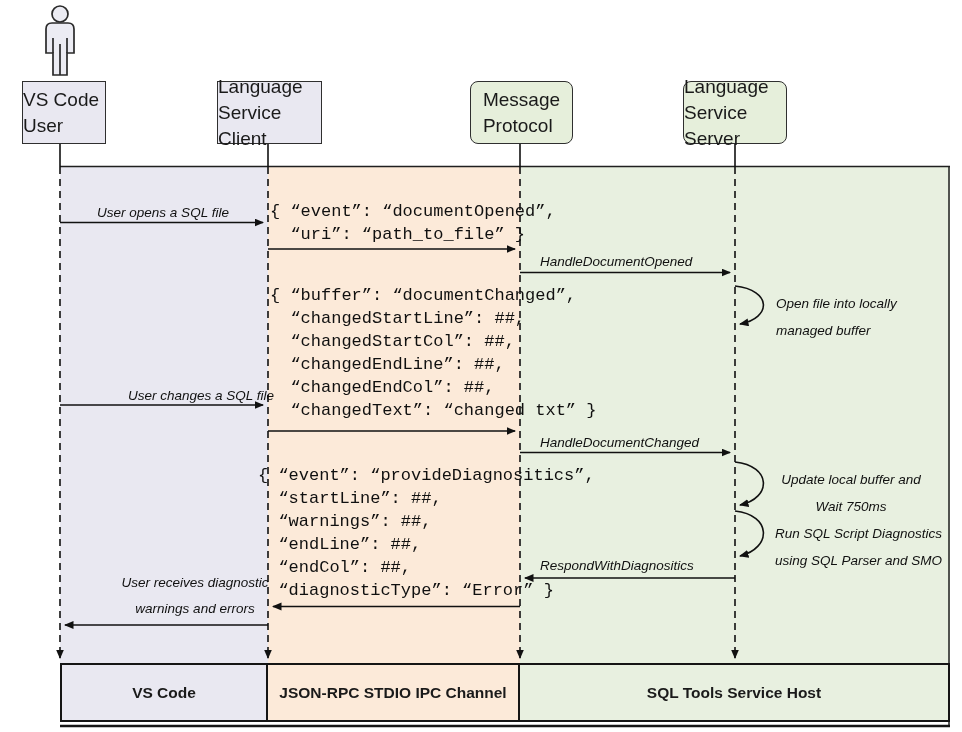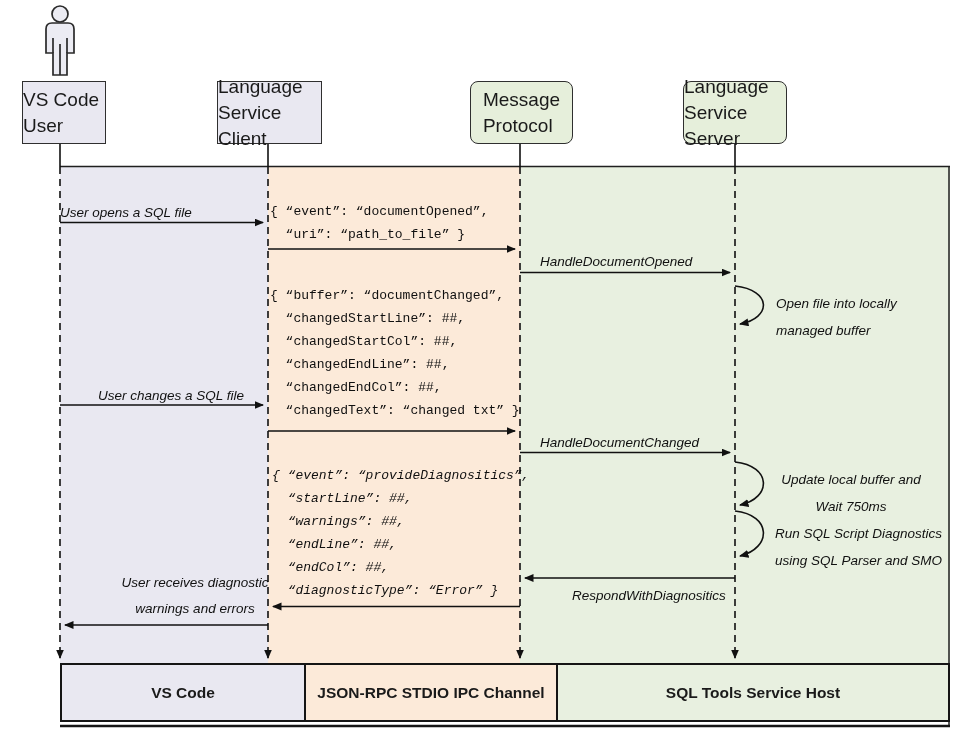--- a/index.html
+++ b/index.html
@@ -17,29 +17,29 @@
     display:flex;align-items:center;justify-content:center;
     font-size:19px;line-height:26px;white-space:pre-line;box-sizing:border-box;
   }
   .hbox.purple{background:#e9e8f1;}
   .hbox.green{background:#e6efdb;border-radius:8px;}
 
   .fbar{position:absolute;left:60px;top:663px;width:890px;height:59px;box-sizing:border-box;
         border:2.5px solid #151515;display:flex;}
   .fcell{height:100%;display:flex;align-items:center;justify-content:center;box-sizing:border-box;
          font-size:15.5px;font-weight:bold;}
-  .fcell.c1{width:244px;background:#e9e8f1;border-right:2.5px solid #151515;}
+  .fcell.c1{width:206px;background:#e9e8f1;border-right:2.5px solid #151515;}
   .fcell.c2{width:252px;background:#fcead9;border-right:2.5px solid #151515;}
   .fcell.c3{flex:1;background:#e8f0e0;}
 
   .msg{position:absolute;font-style:italic;font-size:13.5px;line-height:18px;color:#111;}
-  .msg.center{}
+  .msg.center{text-align:center;}
   .note{position:absolute;font-style:italic;font-size:13.5px;line-height:27px;color:#111;}
 
-  .jsonblock{position:absolute;font-family:"Liberation Mono",monospace;font-size:13px;color:#101010;}
+  .jsonblock{position:absolute;font-family:"Liberation Mono",monospace;font-size:17px;color:#101010;}
   .jsonblock .jline{height:23px;line-height:23px;white-space:pre;}
 
   svg{position:absolute;left:0;top:0;}
 </style>
 </head>
 <body>
 
 <div id="stage">
 
   <div class="lane lane-user"></div>
@@ -109,21 +109,21 @@
 Service Client</div>
   <div class="hbox green" style="left:470px;width:103px;">Message
 Protocol</div>
   <div class="hbox green" style="left:683px;width:104px;">Language
 Service Server</div>
 
   <div class="msg center" style="left:60px;top:204px;width:206px;">User opens a SQL file</div>
   <div class="msg" style="left:540px;top:253px;">HandleDocumentOpened</div>
   <div class="msg center" style="left:60px;top:387px;width:206px;padding-left:38px;">User changes a SQL file</div>
   <div class="msg" style="left:540px;top:434px;">HandleDocumentChanged</div>
-  <div class="msg" style="left:540px;top:587px;margin-left:32px;">RespondWithDiagnositics</div>
+  <div class="msg" style="left:540px;top:557px;">RespondWithDiagnositics</div>
 
   <div class="note" style="left:776px;top:290px;">
     <div>Open file into locally</div>
     <div>managed buffer</div>
   </div>
   <div class="note" style="left:774px;top:466px;width:154px;text-align:center;">
     <div>Update local buffer and</div>
     <div>Wait 750ms</div>
   </div>
   <div class="note" style="left:775px;top:520px;">
@@ -140,21 +140,21 @@
     <div class="jline">  “uri”: “path_to_file” }</div>
   </div>
   <div class="jsonblock" style="left:270px;top:284px;">
     <div class="jline">{ “buffer”: “documentChanged”,</div>
     <div class="jline">  “changedStartLine”: ##,</div>
     <div class="jline">  “changedStartCol”: ##,</div>
     <div class="jline">  “changedEndLine”: ##,</div>
     <div class="jline">  “changedEndCol”: ##,</div>
     <div class="jline">  “changedText”: “changed txt” }</div>
   </div>
-  <div class="jsonblock" style="left:272px;top:464px;font-style:italic;">
+  <div class="jsonblock" style="left:258px;top:464px;">
     <div class="jline">{ “event”: “provideDiagnositics”,</div>
     <div class="jline">  “startLine”: ##,</div>
     <div class="jline">  “warnings”: ##,</div>
     <div class="jline">  “endLine”: ##,</div>
     <div class="jline">  “endCol”: ##,</div>
     <div class="jline">  “diagnosticType”: “Error” }</div>
   </div>
 
   <div class="fbar">
     <div class="fcell c1">VS Code</div>

